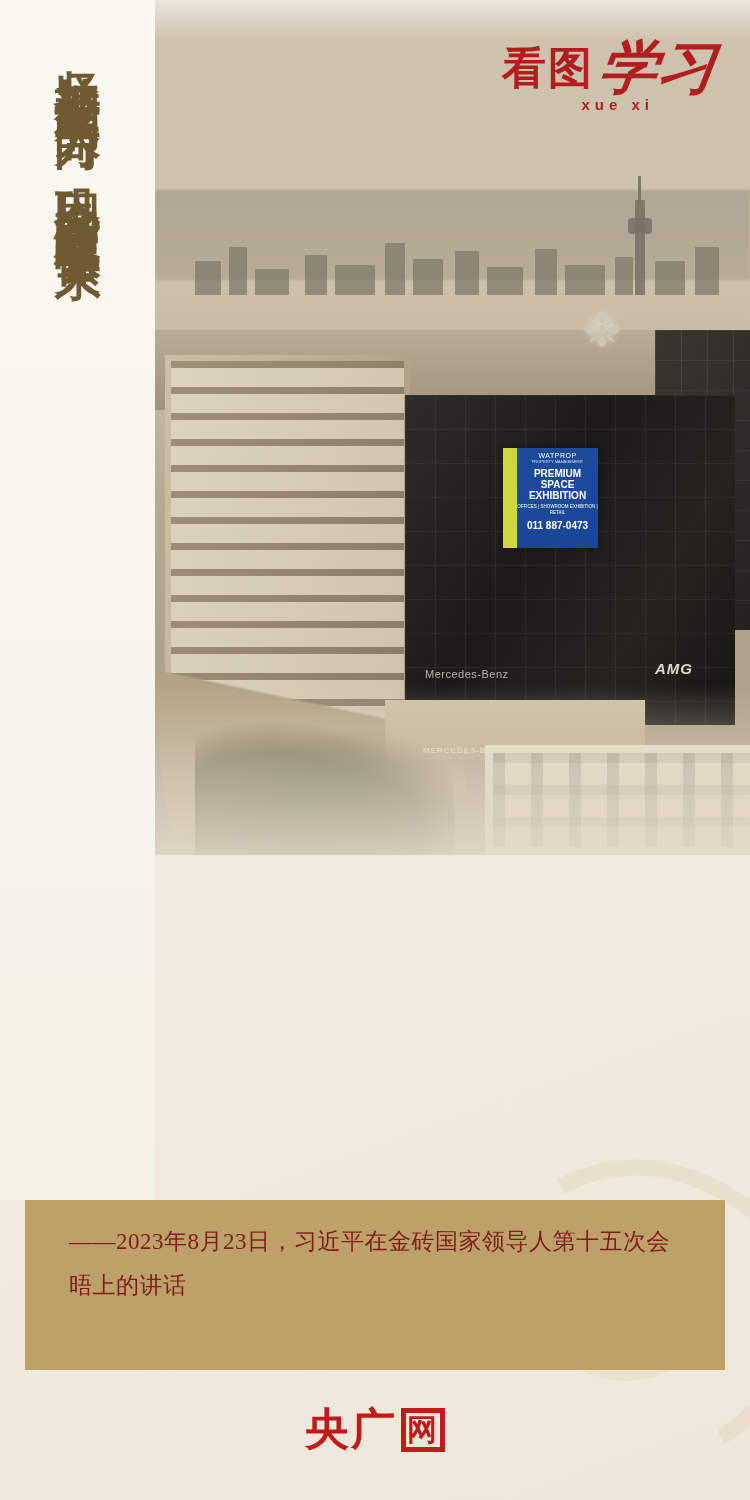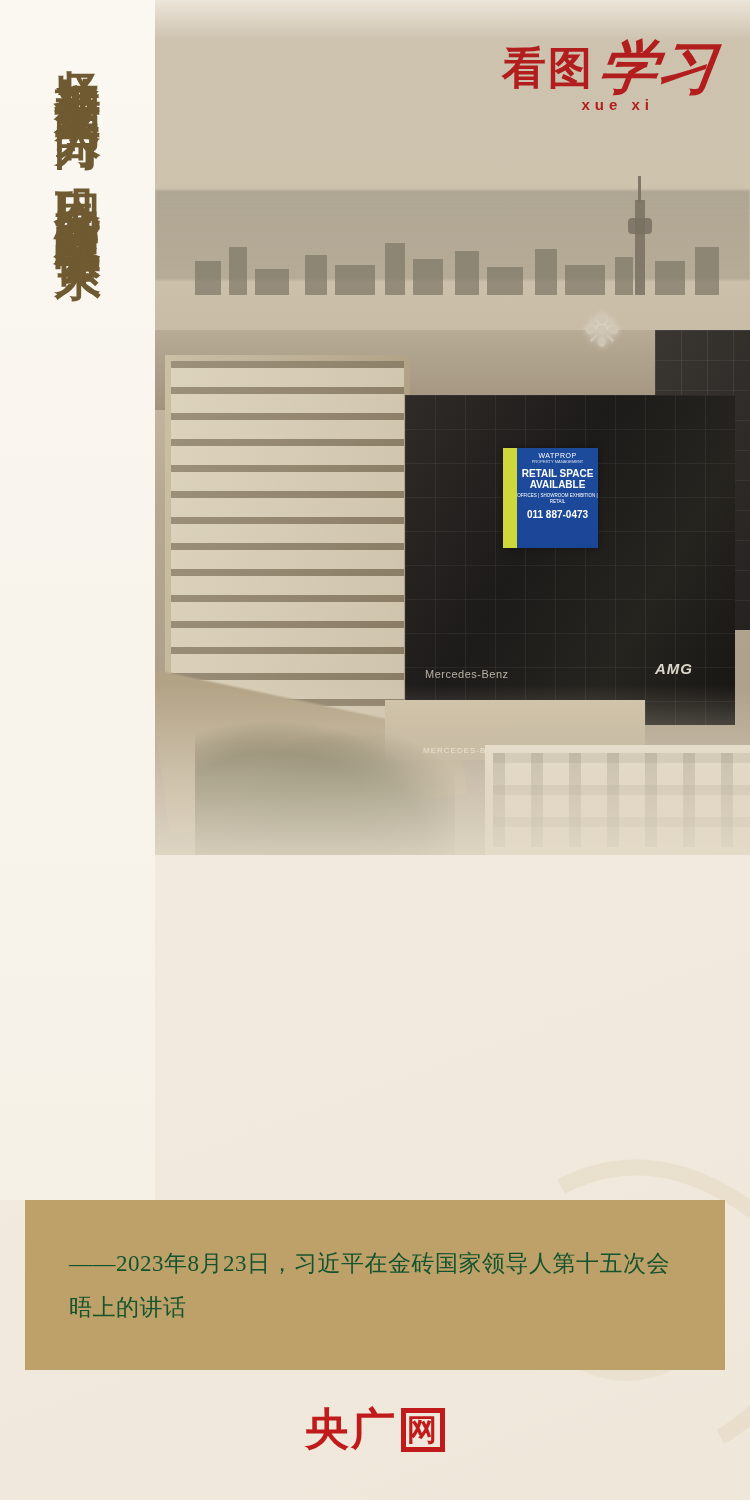--- a/index.html
+++ b/index.html
@@ -239,22 +239,22 @@
     color: #2b2b2b;
     text-align: justify;
     font-family: "Liberation Serif", "DejaVu Serif", serif;
     z-index: 4;
   }
 
   
   .source {
     position: absolute; left: 25px; top: 1200px; width: 700px; height: 170px;
     background: #bda169;
-    color: #14532d;
-    padding: 42px 44px 0 44px;
+    color: #7f1d1d;
+    padding: 20px 44px 0 44px;
     font-size: 23px;
     line-height: 44px;
     letter-spacing: .5px;
     z-index: 4;
     font-family: "Liberation Serif", "DejaVu Serif", serif;
   }
 
   
   .footer {
     position: absolute; left: 0; right: 0; top: 1400px;
@@ -312,21 +312,21 @@
 
     <div class="bldg-glass">
       <div class="glassgrid"></div>
     </div>
 
     <div class="star">❉</div>
 
     <div class="banner">
       <div class="b1">WATPROP</div>
       <div class="b2">PROPERTY MANAGEMENT</div>
-      <div class="b3">RETAIL SPACE AVAILABLE</div>
+      <div class="b3">PREMIUM SPACE EXHIBITION</div>
       <div class="b4">OFFICES | SHOWROOM EXHIBITION | RETAIL</div>
       <div class="b5">011 887-0473</div>
     </div>
 
     <div class="mb-text">Mercedes-Benz</div>
     <div class="amg-text">AMG</div>
 
     <div class="podium"></div>
     <div class="podium-label">MERCEDES-BENZ</div>
 

